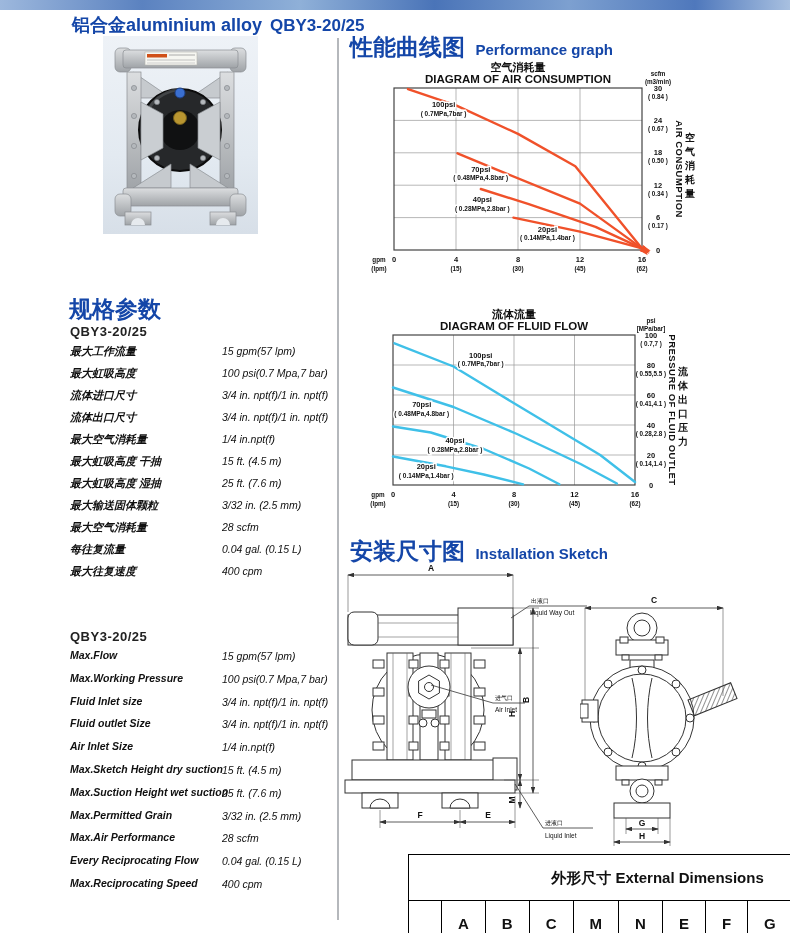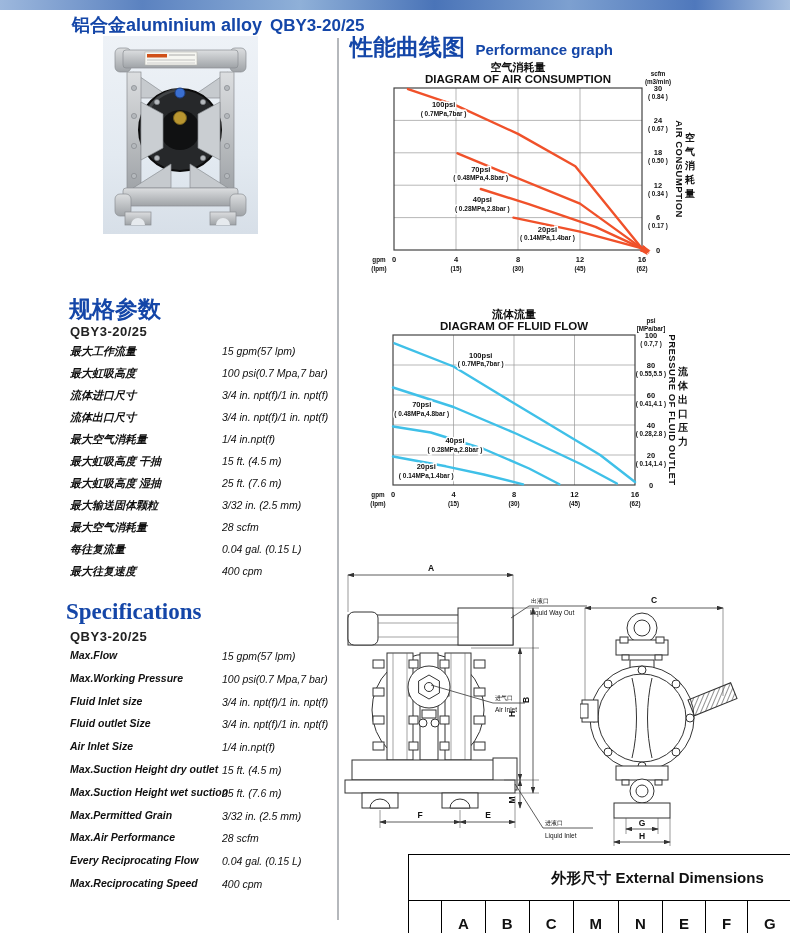--- a/index.html
+++ b/index.html
@@ -160,23 +160,20 @@
       <div class="spec-row">
         <span class="spec-label">每往复流量</span>
         <span class="spec-value">0.04 gal. (0.15 L)</span>
       </div>
       <div class="spec-row">
         <span class="spec-label">最大往复速度</span>
         <span class="spec-value">400 cpm</span>
       </div>
     </div>
 
-  <div class="sec-heading" style="left:66px;top:599px;">
-    <span class="zh">Specifications</span>
-  </div>
   <div class="model-line" style="left:70px;top:629px;">QBY3-20/25</div>
   <div class="spec-block en" id="spec-en-rows" style="top:646px;">
       <div class="spec-row">
         <span class="spec-label">Max.Flow</span>
         <span class="spec-value">15 gpm(57 lpm)</span>
       </div>
       <div class="spec-row">
         <span class="spec-label">Max.Working Pressure</span>
         <span class="spec-value">100 psi(0.7 Mpa,7 bar)</span>
       </div>
@@ -186,21 +183,21 @@
       </div>
       <div class="spec-row">
         <span class="spec-label">Fluid outlet Size</span>
         <span class="spec-value">3/4 in. npt(f)/1 in. npt(f)</span>
       </div>
       <div class="spec-row">
         <span class="spec-label">Air Inlet Size</span>
         <span class="spec-value">1/4 in.npt(f)</span>
       </div>
       <div class="spec-row">
-        <span class="spec-label">Max.Suction Height dry outlet</span>
+        <span class="spec-label">Max.Sketch Height dry suction</span>
         <span class="spec-value">15 ft. (4.5 m)</span>
       </div>
       <div class="spec-row">
         <span class="spec-label">Max.Suction Height wet suction</span>
         <span class="spec-value">25 ft. (7.6 m)</span>
       </div>
       <div class="spec-row">
         <span class="spec-label">Max.Permitted Grain</span>
         <span class="spec-value">3/32 in. (2.5 mm)</span>
       </div>
@@ -320,20 +317,24 @@
       <text x="224.5" y="197" text-anchor="middle" class="xtick">12</text>
       <text x="224.5" y="206" text-anchor="middle" class="xtick2">(45)</text>
       <text x="285" y="197" text-anchor="middle" class="xtick">16</text>
       <text x="285" y="206" text-anchor="middle" class="xtick2">(62)</text>
       <text x="28" y="197" text-anchor="middle" class="xunit">gpm</text>
       <text x="28" y="206" text-anchor="middle" class="xunit">(lpm)</text>
       <text x="319" y="110" text-anchor="middle" class="ax-en" transform="rotate(90 319 110)">PRESSURE OF FLUID OUTLET</text>
       <text x="333" y="75" text-anchor="middle" class="ax-zh"><tspan x="333" dy="0">流</tspan><tspan x="333" dy="14">体</tspan><tspan x="333" dy="14">出</tspan><tspan x="333" dy="14">口</tspan><tspan x="333" dy="14">压</tspan><tspan x="333" dy="14">力</tspan></text>
     </svg>
 
+  <div class="sec-heading" style="left:350px;top:536px;">
+    <span class="zh">安装尺寸图</span>
+    <span class="en">Installation Sketch</span>
+  </div>
 
   <svg style="position:absolute;left:343px;top:560px;" width="262" height="305">
     <defs>
       <marker id="fr-ae" orient="auto" markerWidth="9" markerHeight="6" refX="8" refY="3">
           <path d="M0,0 L9,3 L0,6 Z" fill="#333"></path>
         </marker>
       <marker id="fr-as" orient="auto" markerWidth="9" markerHeight="6" refX="1" refY="3">
           <path d="M9,0 L0,3 L9,6 Z" fill="#333"></path>
         </marker>
     </defs>

